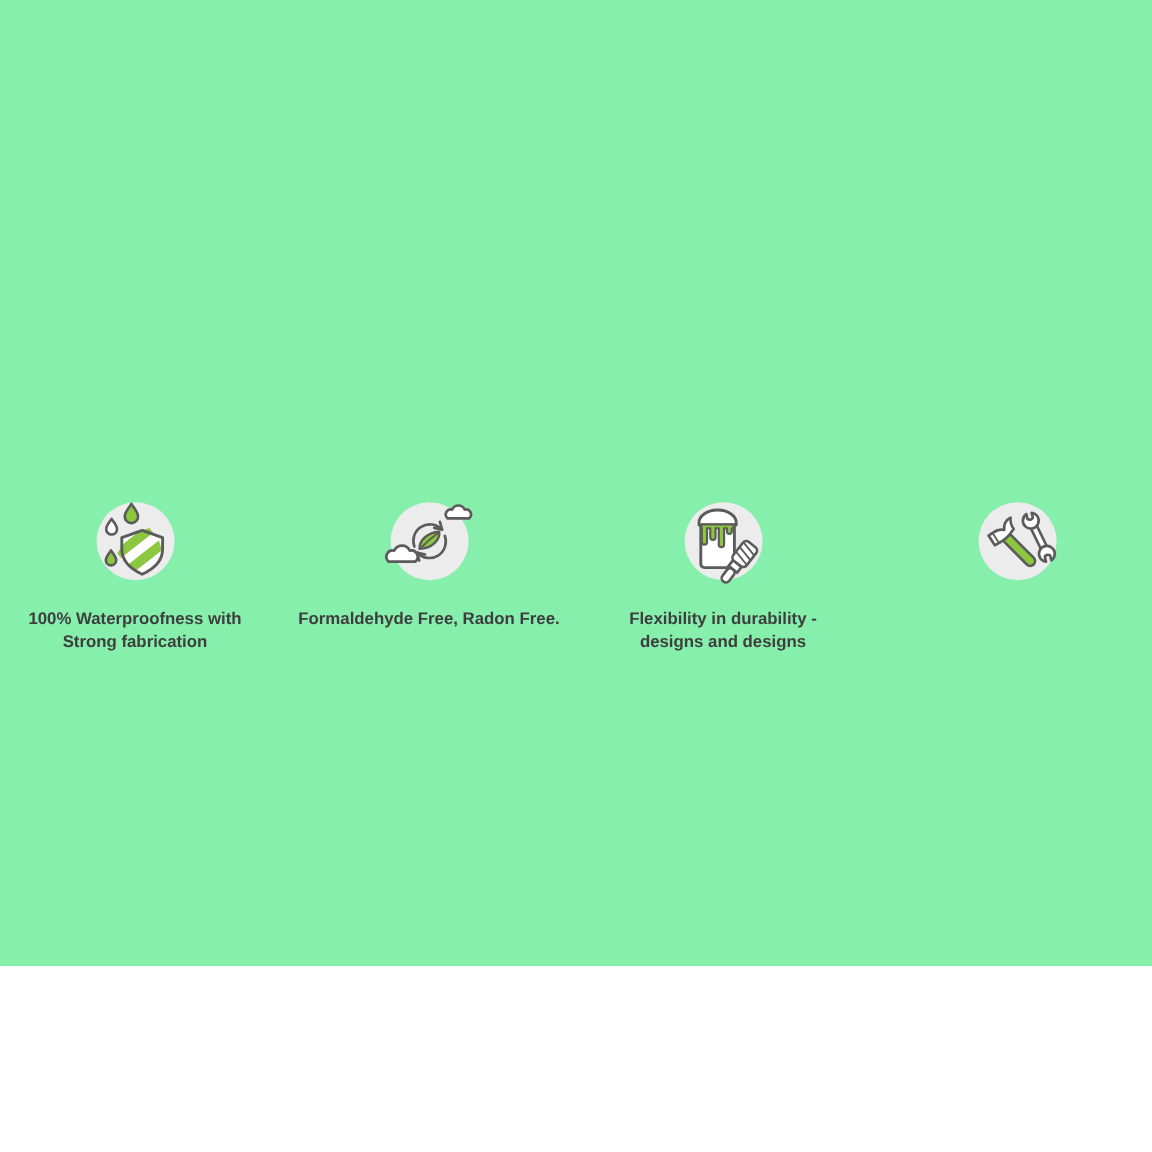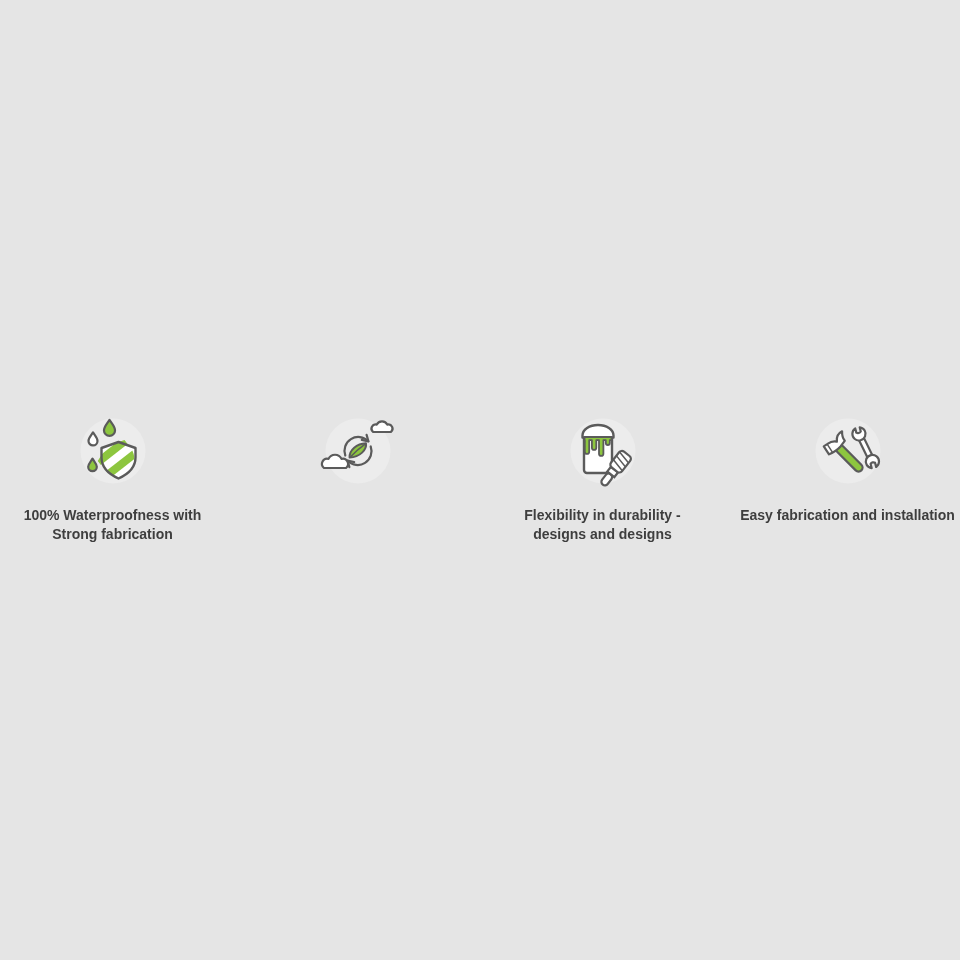--- a/index.html
+++ b/index.html
@@ -7,22 +7,22 @@
     padding: 0;
     width: 960px;
     height: 960px;
     background: #ffffff;
     font-family: "Liberation Sans", "DejaVu Sans", sans-serif;
     overflow: hidden;
   }
   .canvas {
     position: relative;
     width: 960px;
-    height: 960px;
-    background: #e5e5e5;
+    height: 805px;
+    background: #86efac;
   }
   .features {
     position: absolute;
     top: 411px;
     left: -10px;
     width: 980px;
     display: flex;
   }
   .feature {
     width: 245px;
@@ -87,20 +87,21 @@
         <path d="M52.7,35.5 A13.8,13.8 0 0 1 29.8,49.8" fill="none" stroke="#5b5b5b" stroke-width="2.2" stroke-linecap="round"></path>
         <path d="M31.4,56.1 L29.5,49.5 L36.2,51.1" fill="none" stroke="#5b5b5b" stroke-width="2.2" stroke-linecap="round" stroke-linejoin="round"></path>
         <g transform="translate(40,40) rotate(-18)">
           <path d="M-10,3.5 C-8,-3.5 1,-7.5 10,-5 C9,1.5 0,6.5 -10,3.5 Z" fill="#8dc63f" stroke="#5b5b5b" stroke-width="2" stroke-linejoin="round"></path>
           <path d="M-8.5,3 C-3,0 3,-2.5 8.5,-4.2" fill="none" stroke="#5b5b5b" stroke-width="1.6" stroke-linecap="round"></path>
         </g>
         <path d="M1.5,0 A4,4 0 0 1 5,-7 A5.5,5.5 0 0 1 15,-7 A4,4 0 0 1 18.5,0 Z" transform="translate(53.5,21) scale(1.05)" fill="#ffffff" stroke="#5b5b5b" stroke-width="2.2" vector-effect="non-scaling-stroke" stroke-linejoin="round"></path>
         <path d="M1.5,0 A4,4 0 0 1 5,-7 A5.5,5.5 0 0 1 15,-7 A4,4 0 0 1 18.5,0 Z" transform="translate(4,57) scale(1.3)" fill="#ffffff" stroke="#5b5b5b" stroke-width="2.2" vector-effect="non-scaling-stroke" stroke-linejoin="round"></path>
       </svg>
       <div class="label">
+        <span>Formaldehyde Free, Radon Free.</span>
       </div>
     </div>
 
     <div class="feature">
       <svg class="icon" viewBox="0 0 80 80">
         <circle cx="40" cy="40" r="32.5" fill="#ececec"></circle>
         <path d="M21,26 V59 a3,3 0 0 0 3,3 H46 a3,3 0 0 0 3,-3 V26 Z" fill="#ffffff" stroke="#5b5b5b" stroke-width="2.4" stroke-linejoin="round"></path>
         <path d="M19.5,26.5 v-2 a15.5,10.5 0 0 1 31,0 v2 Z" fill="#ffffff" stroke="#5b5b5b" stroke-width="2.4" stroke-linejoin="round"></path>
         <path d="M21.5,26 H48.5 V29.2 H46.8 V32 a2,2 0 0 1 -4,0 V29.2 H40.4 V42.7 a2.2,2.2 0 0 1 -4.4,0 V29.2 H33.3 V36.7 a2.2,2.2 0 0 1 -4.4,0 V29.2 H26.2 V40.7 a2.2,2.2 0 0 1 -4.4,0 V29.2 H21.5 Z" fill="#8dc63f" stroke="#5b5b5b" stroke-width="1.8" stroke-linejoin="round"></path>
         <g transform="translate(41,72) rotate(-52)">
@@ -125,20 +126,16 @@
           <path d="M-2.3,-6.3 A6.6,6.6 0 1 0 2.3,-6.3 L2.3,-2 A3.2,3.2 0 0 1 -2.3,-2 Z" transform="translate(30.5,0) rotate(102)" fill="#ffffff" stroke="#5b5b5b" stroke-width="2.2" stroke-linejoin="round"></path>
         </g>
         <g transform="translate(41,47) rotate(45)">
           <rect x="-16.5" y="-4" width="34" height="8" rx="4" fill="#8dc63f" stroke="#5b5b5b" stroke-width="2.2"></rect>
         </g>
         <g transform="translate(18.5,39.5) rotate(-33)">
           <path d="M0,-5 H4.5 C8.5,-5.2 11.5,-4 13.5,-1.8 C15.5,-5.8 19.5,-8 23.5,-7.6 C21.5,-4.8 20.3,-1.6 20.6,1.8 L14,4.2 C9.5,5.4 4.5,5.2 0,4.6 Z" fill="#ffffff" stroke="#5b5b5b" stroke-width="2.2" stroke-linejoin="round"></path>
           <path d="M4,-5 L4,4.9" fill="none" stroke="#5b5b5b" stroke-width="1.5"></path>
         </g>
       </svg>
-      <div class="label">
-        <span>Easy fabrication and installation</span>
-
-      </div>
     </div>
 
   </div>
 </div>
 
 </body></html>

